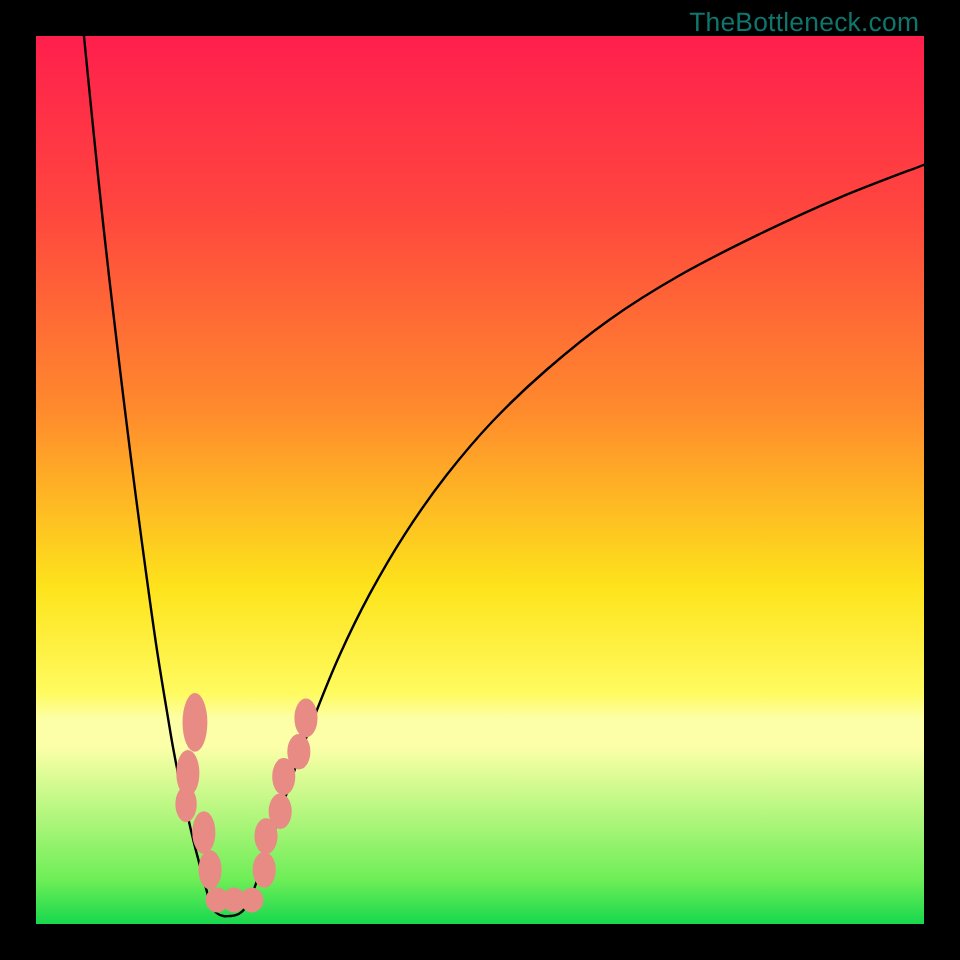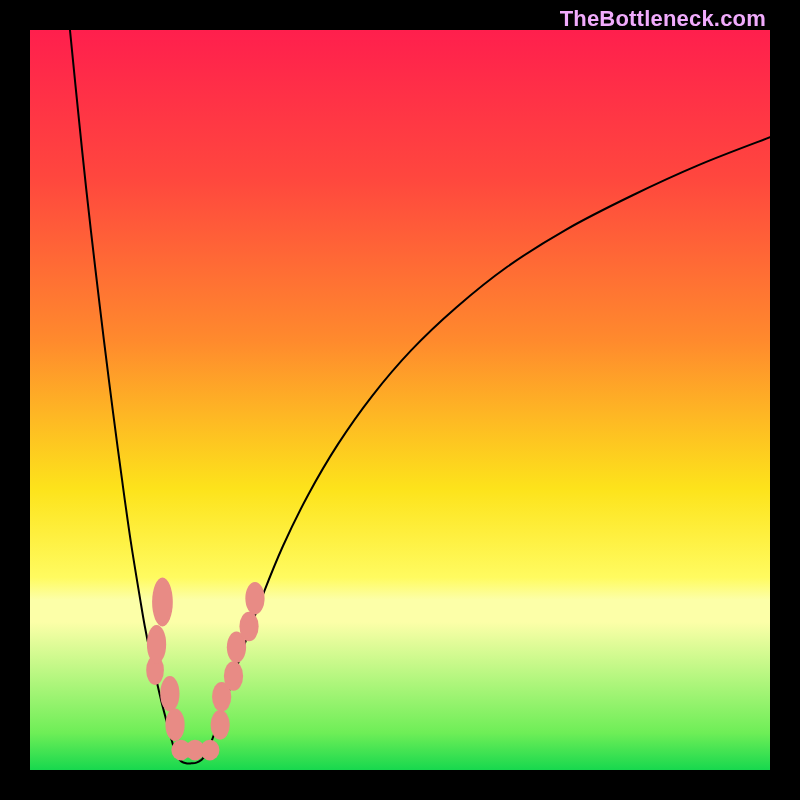--- a/index.html
+++ b/index.html
@@ -31,24 +31,24 @@
     position: absolute;
     left: 0;
     top: 0;
     width: 100%;
     height: 100%;
   }
   .watermark {
     position: absolute;
     top: 6px;
     right: 34px;
-    color: #f0abfc;
+    color: #0f766e;
     font-size: 22px;
     letter-spacing: 0.2px;
-    font-weight: 700;
+    font-weight: 400;
   }
   svg.curves {
     position: absolute;
     left: 0;
     top: 0;
     width: 100%;
     height: 100%;
   }
   .marker {
     fill: #e88b85;

